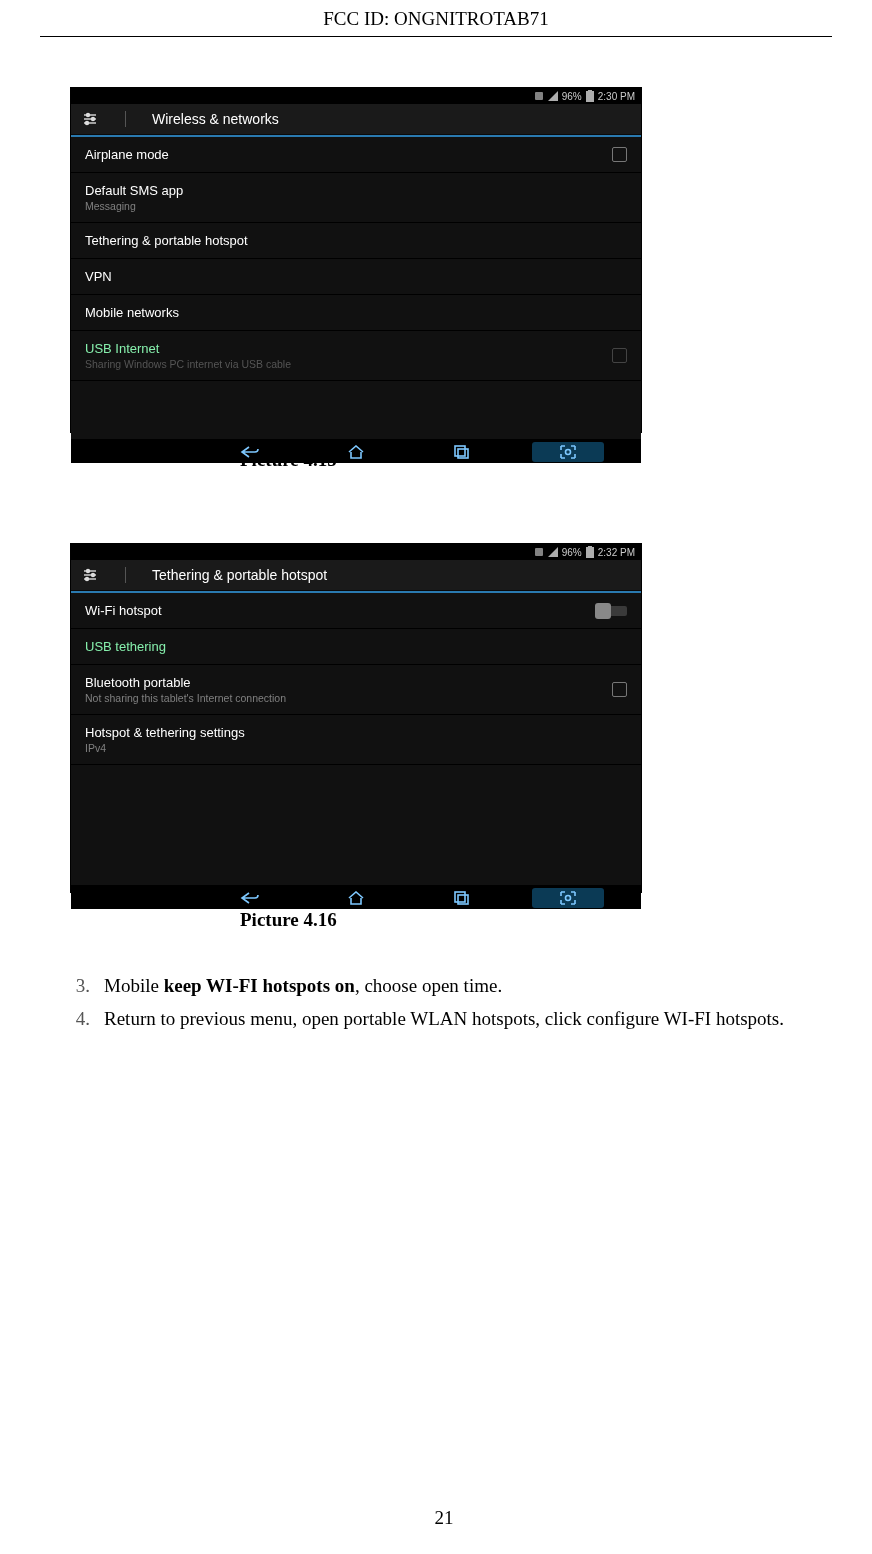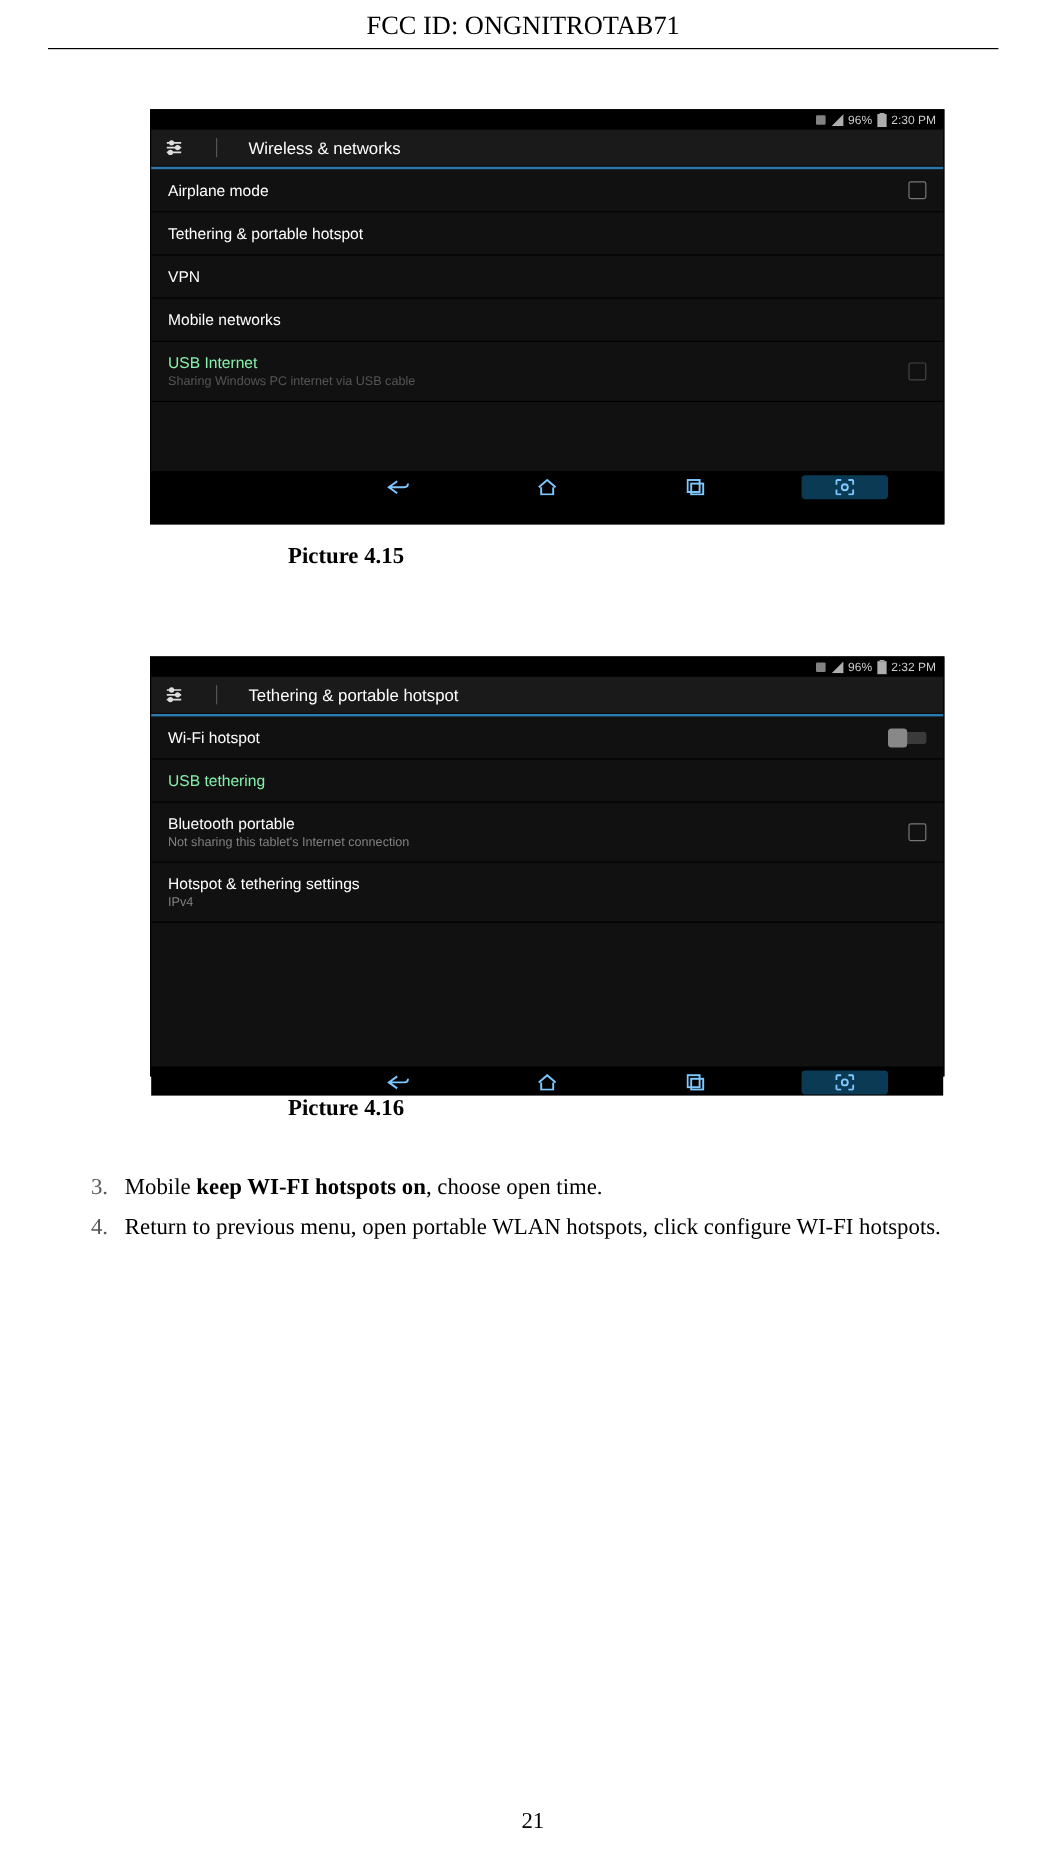--- a/index.html
+++ b/index.html
@@ -10,28 +10,28 @@
       font-family: "Times New Roman", Times, serif;
       font-size: 19px;
       color: #000;
       position: relative;
     }
     .header {
       text-align: center;
       padding-top: 8px;
       padding-bottom: 6px;
       border-bottom: 1.5px solid #000;
-      font-size: 22px;
+      font-size: 19px;
       margin: 0 40px;
     }
     .content { padding: 50px 50px 0; }
     .screenshot {
-      width: 662px;
+      width: 572px;
       background: #000;
-      margin-left: 75px;
+      margin-left: 20px;
       color: #ddd;
       font-family: Arial, sans-serif;
       font-size: 13px;
       border: 1px solid #000;
       position: relative;
     }
     .status-bar {
       display: flex;
       justify-content: flex-end;
       align-items: center;
@@ -176,20 +176,26 @@
     </div>
     <div class="rows">
       <div class="row topline">
         <div class="txt">
             <div class="title">Airplane mode</div>
           </div>
         <div class="checkbox"></div>
       </div>
       <div class="row">
         <div class="txt">
+          <div class="title">Default SMS app</div>
+          <div class="sub">Messaging</div>
+        </div>
+      </div>
+      <div class="row">
+        <div class="txt">
             <div class="title">Tethering &amp; portable hotspot</div>
           </div>
       </div>
       <div class="row">
         <div class="txt">
             <div class="title">VPN</div>
           </div>
       </div>
       <div class="row">
         <div class="txt">

